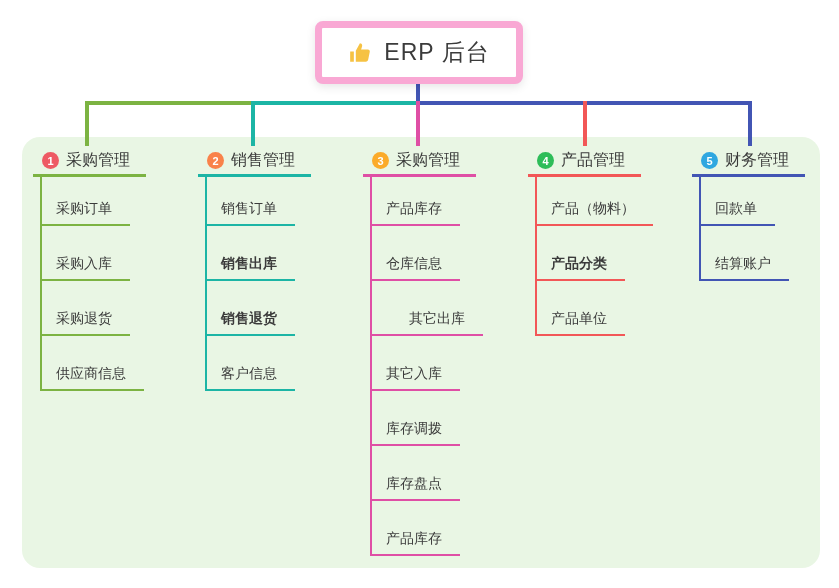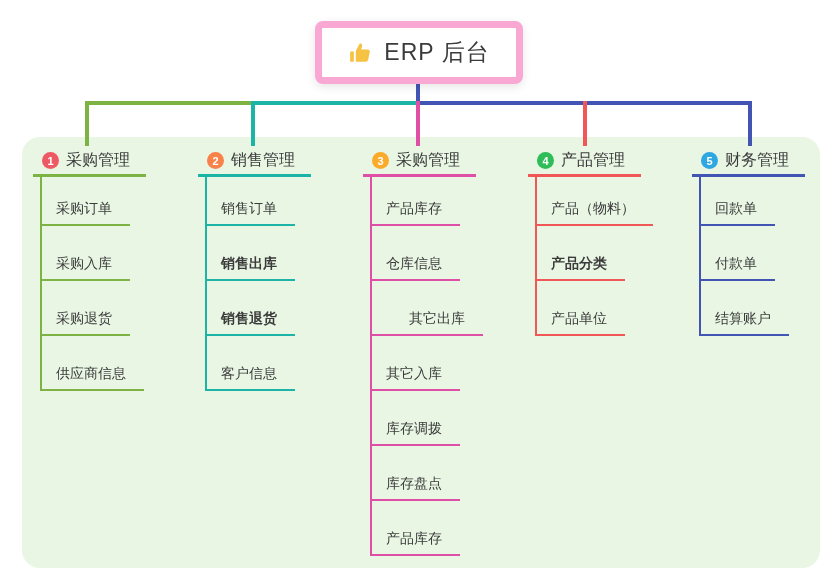--- a/index.html
+++ b/index.html
@@ -173,18 +173,17 @@
     </div>
   </div>
 
   <div class="branch branch-5">
     <div class="branch-header" style="border-bottom-color: rgb(66, 85, 180);">
       <span class="badge" style="background-color: rgb(47, 167, 224);">5</span>
       <span class="branch-label">财务管理</span>
     </div>
     <div class="children" style="border-left-color: rgb(66, 85, 180);">
       <div class="item" style="border-bottom-color: rgb(66, 85, 180);">回款单</div>
-      <div class="item" style="border-bottom-color: rgb(66, 85, 180);">付款单</div>
       <div class="item" style="border-bottom-color: rgb(66, 85, 180);">结算账户</div>
     </div>
   </div>
 
 </div>
 
 </body></html>

